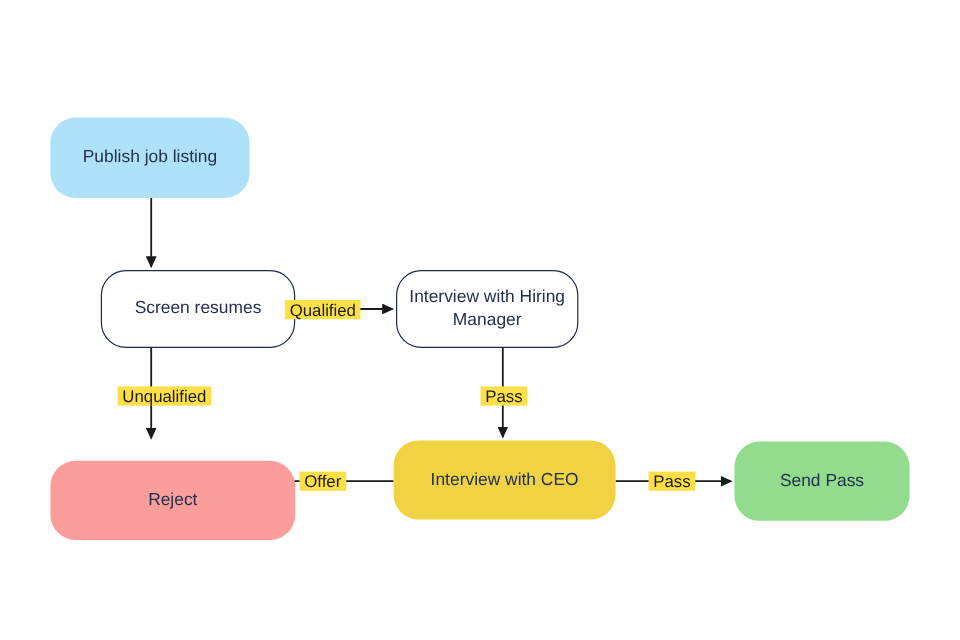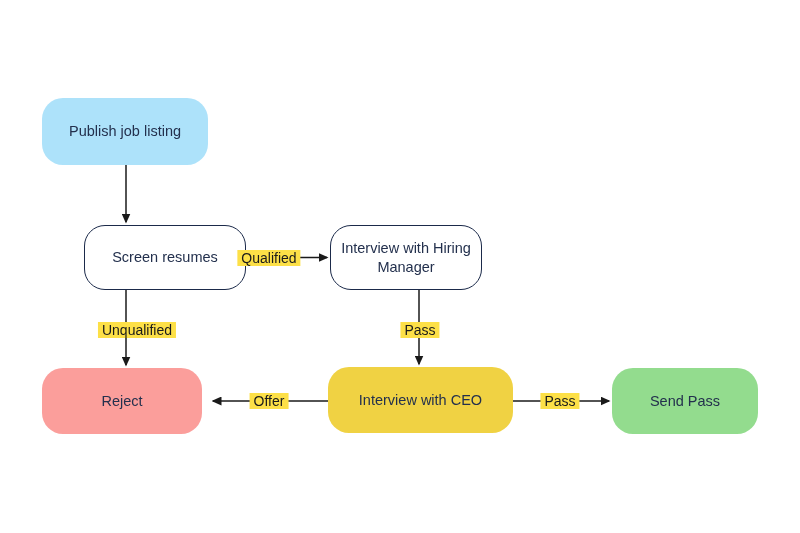--- a/index.html
+++ b/index.html
@@ -83,21 +83,21 @@
   </div>
 
   <div class="node outlined" style="left:43px; top:225px; width:162px; height:65px;margin-left:41px;">
     <span>Screen resumes</span>
   </div>
 
   <div class="node outlined" style="left:330px; top:225px; width:152px; height:65px;">
     <span>Interview with Hiring Manager</span>
   </div>
 
-  <div class="node red" style="left:42px; top:368px; width:160px; height:66px;">
+  <div class="node red" style="left:42px; top:384px; width:204px; height:66px;">
     <span>Reject</span>
   </div>
 
   <div class="node yellow" style="left:328px; top:367px; width:185px; height:66px;">
     <span>Interview with CEO</span>
   </div>
 
   <div class="node green" style="left:612px; top:368px; width:146px; height:66px;">
     <span>Send Pass</span>
   </div>

